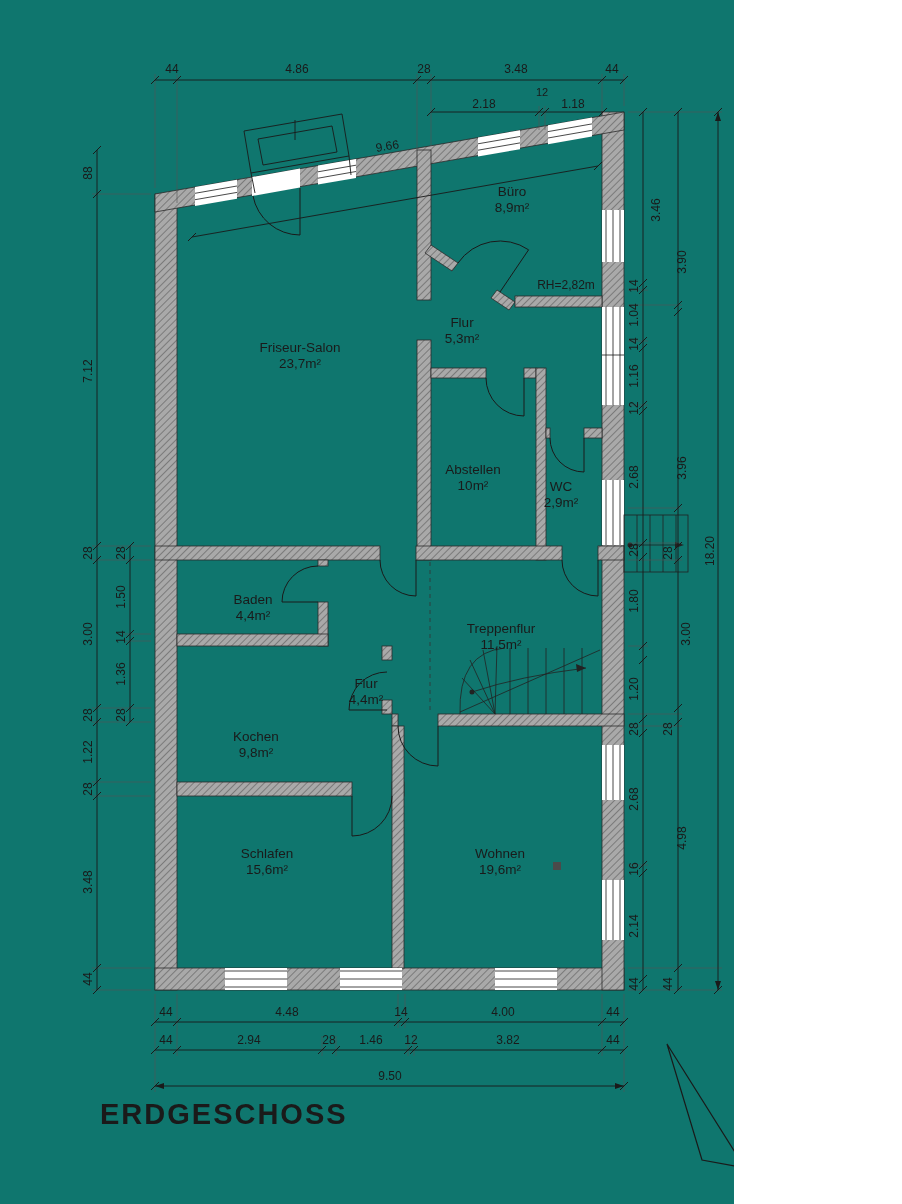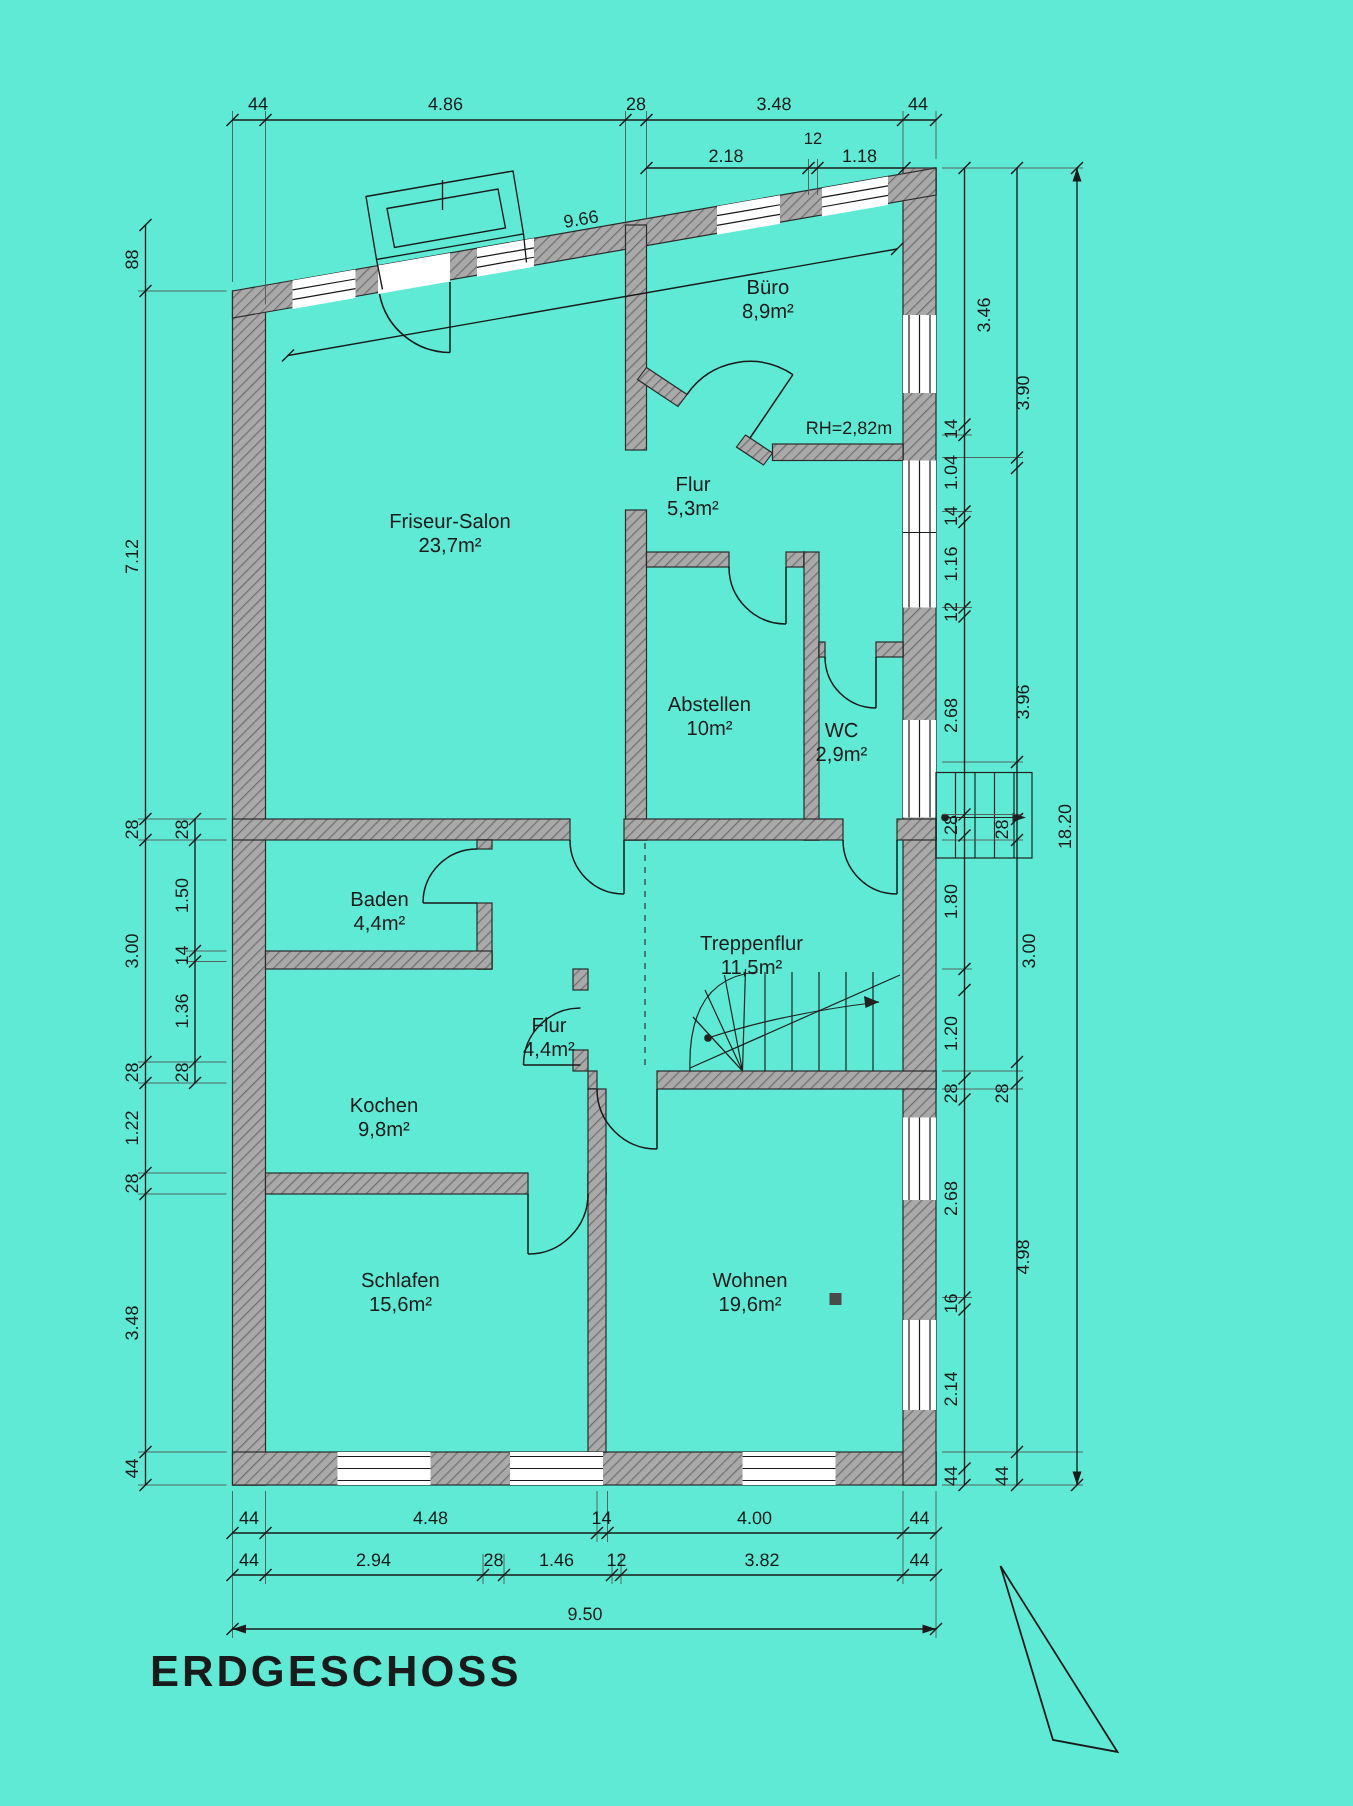--- a/index.html
+++ b/index.html
@@ -1,16 +1,16 @@
 <!DOCTYPE html>
 <html><head>
 <meta charset="utf-8">
 <style>
   html,body{margin:0;padding:0;background:#ffffff;}
-  #page{position:relative;width:902px;height:1204px;background:#5eead4;overflow:hidden;
+  #page{position:relative;width:734px;height:1204px;background:#0f766e;overflow:hidden;
         font-family:"Liberation Sans",sans-serif;}
   svg{position:absolute;left:0;top:0;}
   text{fill:#1a1a1a;}
   .dim{font-size:12px;font-family:"Liberation Sans",sans-serif;}
   .dim-sm{font-size:11px;font-family:"Liberation Sans",sans-serif;}
   .room{font-size:13.5px;font-family:"Liberation Sans",sans-serif;}
   .title{font-size:29px;font-weight:bold;letter-spacing:2px;font-family:"Liberation Sans",sans-serif;}
 </style>
 </head>
 <body>

